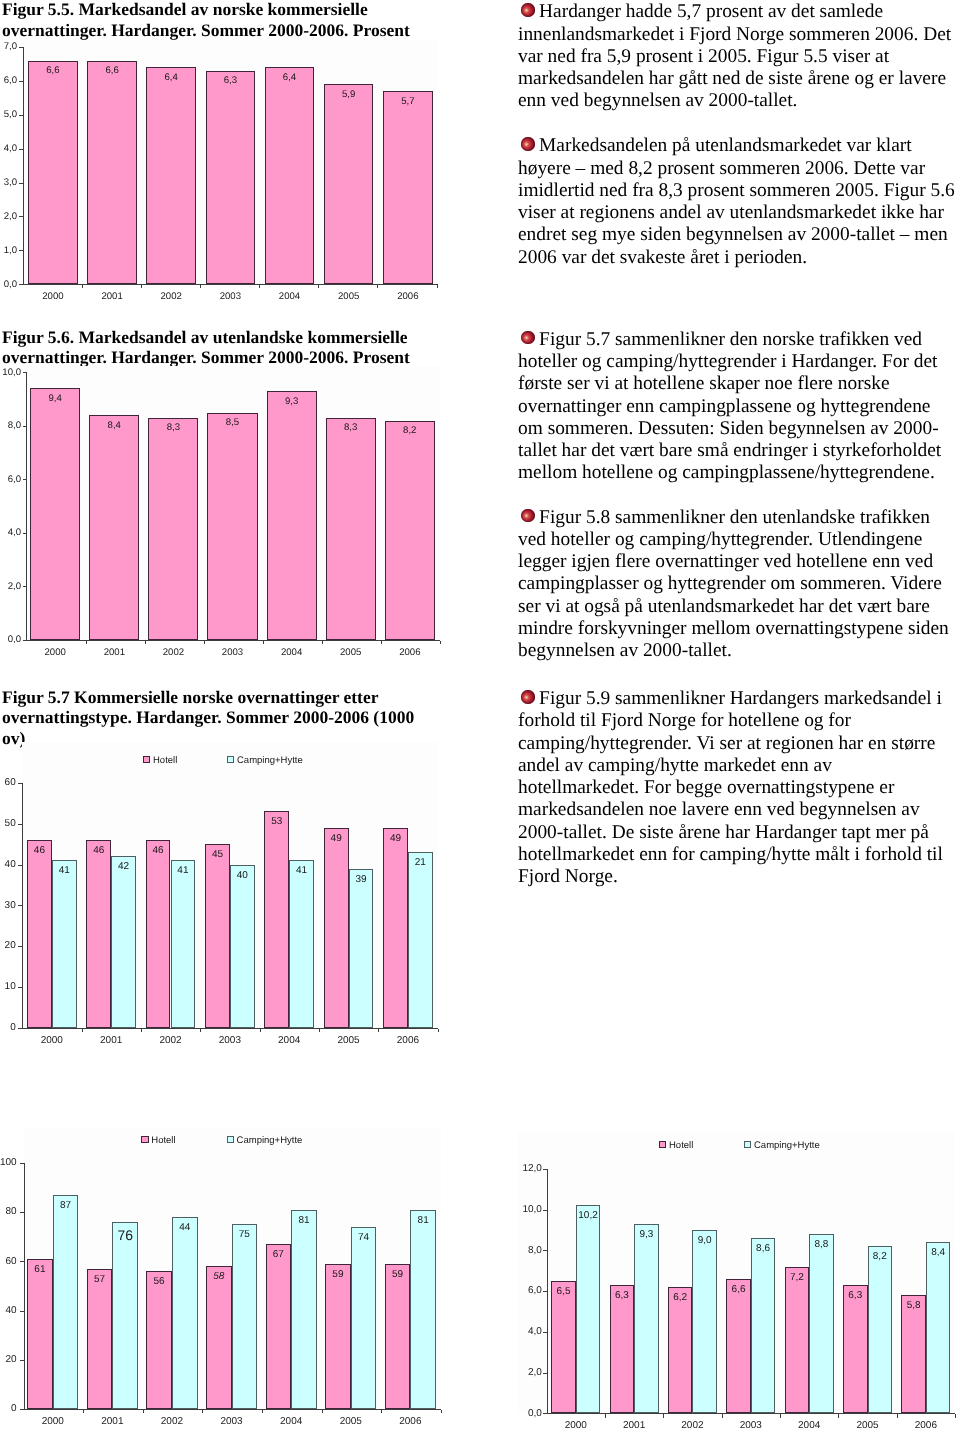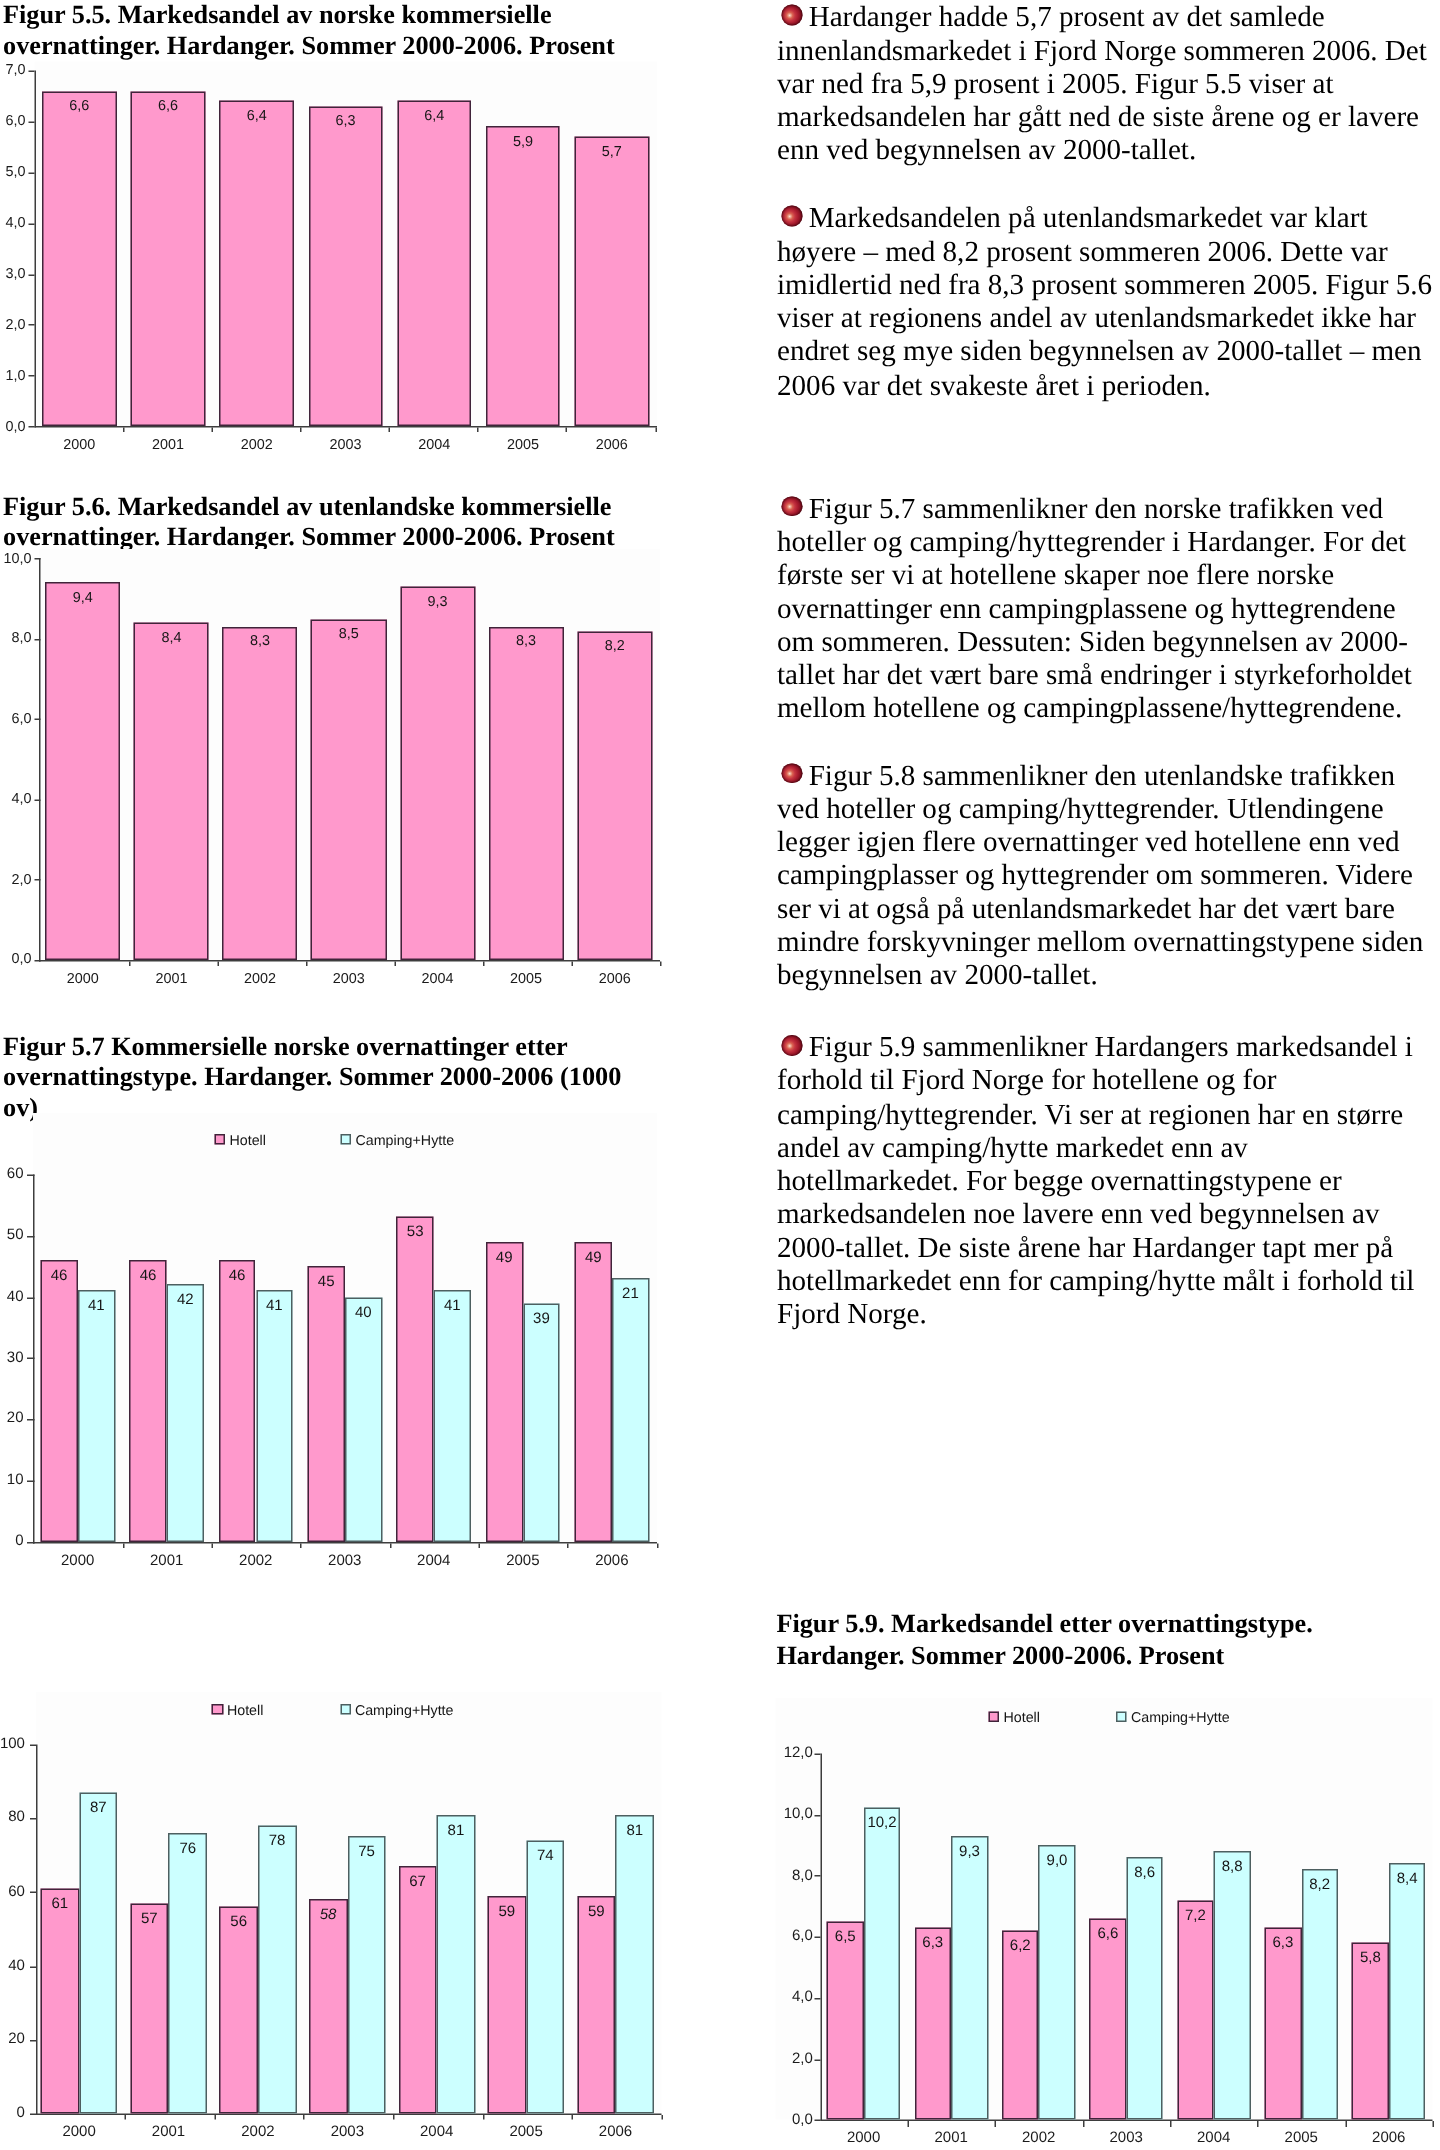--- a/index.html
+++ b/index.html
@@ -29,21 +29,20 @@
   .lg{position:absolute;font-family:"Liberation Sans",sans-serif;font-size:9.5px;color:#161616;white-space:nowrap;}
   .lsw{position:absolute;}
 </style>
 </head>
 <body>
 
 <div class="page">
 <div class="cap" style="left:2px;top:-0.6px;width:428px;">Figur 5.5. Markedsandel av norske kommersielle overnattinger. Hardanger. Sommer 2000-2006. Prosent</div>
 <div class="cap" style="left:2px;top:326.8px;width:428px;">Figur 5.6. Markedsandel av utenlandske kommersielle overnattinger. Hardanger. Sommer 2000-2006. Prosent</div>
 <div class="cap" style="left:2px;top:686.7px;width:428px;">Figur 5.7 Kommersielle norske overnattinger etter overnattingstype. Hardanger. Sommer 2000-2006 (1000 ov)</div>
-<div class="cap" style="left:517.6px;top:1072.4px;width:400px;">Figur 5.9. Markedsandel etter overnattingstype. Hardanger. Sommer 2000-2006. Prosent</div>
 <div class="para" style="left:518px;top:1.3px;width:437.4px;"><span class="bullet"></span><span>Hardanger hadde 5,7 prosent av det samlede innenlandsmarkedet i Fjord Norge sommeren 2006. Det var ned fra 5,9 prosent i 2005. Figur 5.5 viser at markedsandelen har gått ned de siste årene og er lavere enn ved begynnelsen av 2000-tallet.</span></div>
 <div class="para" style="left:518px;top:135.3px;width:437.4px;"><span class="bullet"></span><span>Markedsandelen på utenlandsmarkedet var klart høyere – med 8,2 prosent sommeren 2006. Dette var imidlertid ned fra 8,3 prosent sommeren 2005. Figur 5.6 viser at regionens andel av utenlandsmarkedet ikke har endret seg mye siden begynnelsen av 2000-tallet – men 2006 var det svakeste året i perioden.</span></div>
 <div class="para" style="left:518px;top:328.8px;width:437.4px;"><span class="bullet"></span><span>Figur 5.7 sammenlikner den norske trafikken ved hoteller og camping/hyttegrender i Hardanger. For det første ser vi at hotellene skaper noe flere norske overnattinger enn campingplassene og hyttegrendene om sommeren. Dessuten: Siden begynnelsen av 2000-tallet har det vært bare små endringer i styrkeforholdet mellom hotellene og campingplassene/hyttegrendene.</span></div>
 <div class="para" style="left:518px;top:506.7px;width:437.4px;"><span class="bullet"></span><span>Figur 5.8 sammenlikner den utenlandske trafikken ved hoteller og camping/hyttegrender. Utlendingene legger igjen flere overnattinger ved hotellene enn ved campingplasser og hyttegrender om sommeren. Videre ser vi at også på utenlandsmarkedet har det vært bare mindre forskyvninger mellom overnattingstypene siden begynnelsen av 2000-tallet.</span></div>
 <div class="para" style="left:518px;top:688.1px;width:437.4px;"><span class="bullet"></span><span>Figur 5.9 sammenlikner Hardangers markedsandel i forhold til Fjord Norge for hotellene og for camping/hyttegrender. Vi ser at regionen har en større andel av camping/hytte markedet enn av hotellmarkedet. For begge overnattingstypene er markedsandelen noe lavere enn ved begynnelsen av 2000-tallet. De siste årene har Hardanger tapt mer på hotellmarkedet enn for camping/hytte målt i forhold til Fjord Norge.</span></div>
 <div class="chart">
       <div class="plotbg" style="left:22.5px;top:41.0px;width:415.1px;height:243.2px;"></div>
       <div class="ax" style="left:22.5px;top:47.0px;width:1px;height:238.2px;"></div>
       <div class="ax" style="left:22.5px;top:284.2px;width:415.1px;height:1px;"></div>
       <div class="ax" style="left:18.70px;top:284.20px;width:4.3px;height:1px;"></div>
@@ -223,27 +222,27 @@
       <div class="ytl" style="left:-43.40px;top:1157.05px;width:60px;font-size:10.0px;">100</div>
       <div class="bar" style="left:27.10px;top:1258.86px;width:25.65px;height:150.24px;background:#FF99CC;border:1px solid #40243a;"></div>
       <div class="blab" style="left:27.10px;top:1263.86px;width:25.65px;font-size:10.0px;">61</div>
       <div class="bar" style="left:52.75px;top:1194.82px;width:25.65px;height:214.28px;background:#CCFFFF;border:1px solid #4d5f60;"></div>
       <div class="blab" style="left:52.75px;top:1199.82px;width:25.65px;font-size:10.0px;">87</div>
       <div class="ax" style="left:83.10px;top:1410.10px;width:1px;height:3.2px;"></div>
       <div class="xtl" style="left:22.75px;top:1415.90px;width:60px;font-size:10.0px;">2000</div>
       <div class="bar" style="left:86.70px;top:1268.71px;width:25.65px;height:140.39px;background:#FF99CC;border:1px solid #40243a;"></div>
       <div class="blab" style="left:86.70px;top:1273.71px;width:25.65px;font-size:10.0px;">57</div>
       <div class="bar" style="left:112.35px;top:1221.91px;width:25.65px;height:187.19px;background:#CCFFFF;border:1px solid #4d5f60;"></div>
-      <div class="blab" style="left:112.35px;top:1226.91px;width:25.65px;font-size:10.0px;">76</div>
+      <div class="blab" style="left:112.35px;top:1226.91px;width:25.65px;font-size:14px;">76</div>
       <div class="ax" style="left:142.70px;top:1410.10px;width:1px;height:3.2px;"></div>
       <div class="xtl" style="left:82.35px;top:1415.90px;width:60px;font-size:10.0px;">2001</div>
       <div class="bar" style="left:146.30px;top:1271.17px;width:25.65px;height:137.93px;background:#FF99CC;border:1px solid #40243a;"></div>
       <div class="blab" style="left:146.30px;top:1276.17px;width:25.65px;font-size:10.0px;">56</div>
       <div class="bar" style="left:171.95px;top:1216.99px;width:25.65px;height:192.11px;background:#CCFFFF;border:1px solid #4d5f60;"></div>
-      <div class="blab" style="left:171.95px;top:1221.99px;width:25.65px;font-size:10.0px;">78</div>
+      <div class="blab" style="left:171.95px;top:1221.99px;width:25.65px;font-size:10.0px;">44</div>
       <div class="ax" style="left:202.30px;top:1410.10px;width:1px;height:3.2px;"></div>
       <div class="xtl" style="left:141.95px;top:1415.90px;width:60px;font-size:10.0px;">2002</div>
       <div class="bar" style="left:205.90px;top:1266.25px;width:25.65px;height:142.85px;background:#FF99CC;border:1px solid #40243a;"></div>
       <div class="blab" style="left:205.90px;top:1271.25px;width:25.65px;font-size:10.0px;font-style:italic;">58</div>
       <div class="bar" style="left:231.55px;top:1224.38px;width:25.65px;height:184.72px;background:#CCFFFF;border:1px solid #4d5f60;"></div>
       <div class="blab" style="left:231.55px;top:1229.38px;width:25.65px;font-size:10.0px;">75</div>
       <div class="ax" style="left:261.90px;top:1410.10px;width:1px;height:3.2px;"></div>
       <div class="xtl" style="left:201.55px;top:1415.90px;width:60px;font-size:10.0px;">2003</div>
       <div class="bar" style="left:265.50px;top:1244.08px;width:25.65px;height:165.02px;background:#FF99CC;border:1px solid #40243a;"></div>
       <div class="blab" style="left:265.50px;top:1249.08px;width:25.65px;font-size:10.0px;">67</div>

